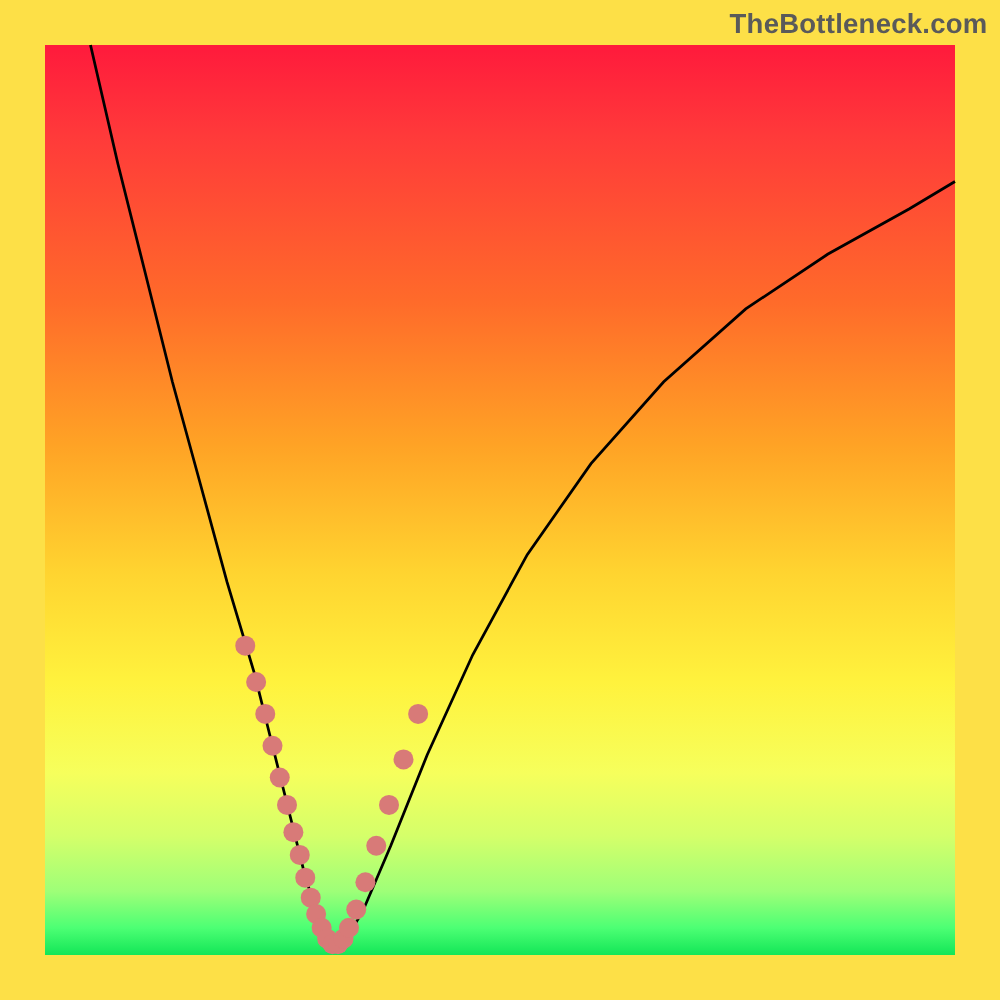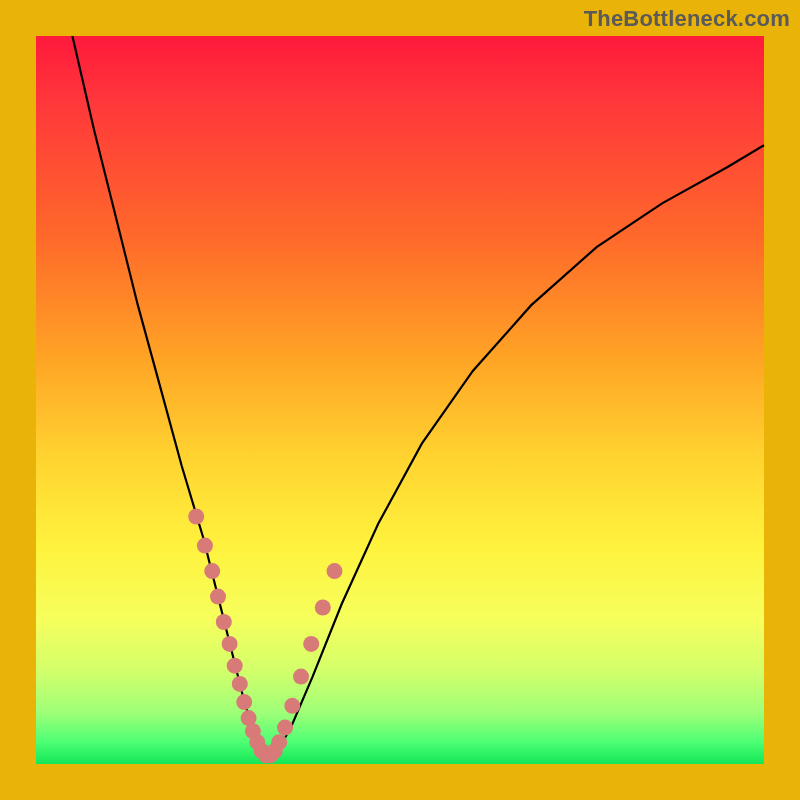--- a/index.html
+++ b/index.html
@@ -9,21 +9,21 @@
     height: 800px;
     background: #000;
     overflow: hidden;
   }
   .frame {
     position: absolute;
     top: 0;
     left: 0;
     width: 800px;
     height: 800px;
-    background: #eab308;
+    background: #fde047;
   }
   .plot {
     position: absolute;
     top: 36px;
     left: 36px;
     width: 728px;
     height: 728px;
     
     background: linear-gradient(
       to bottom,

